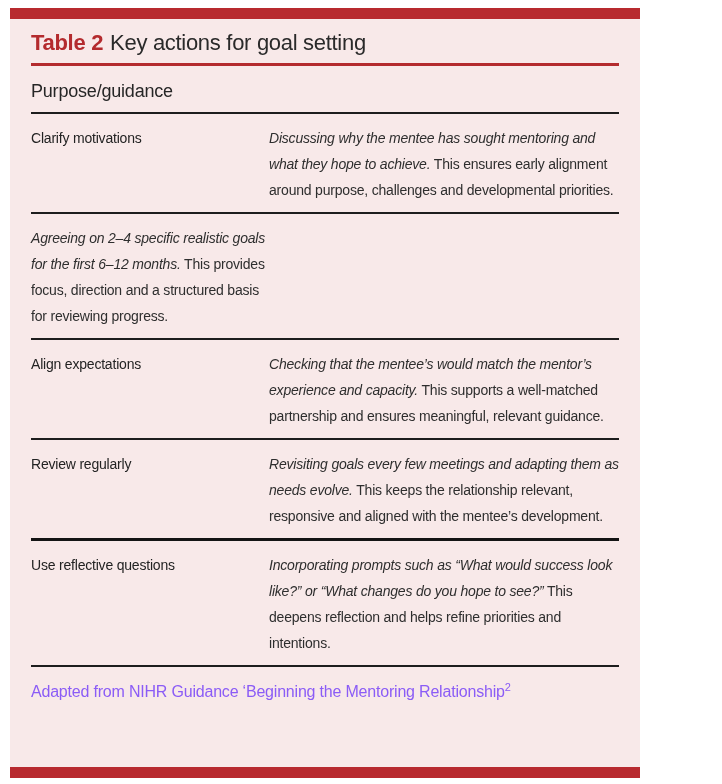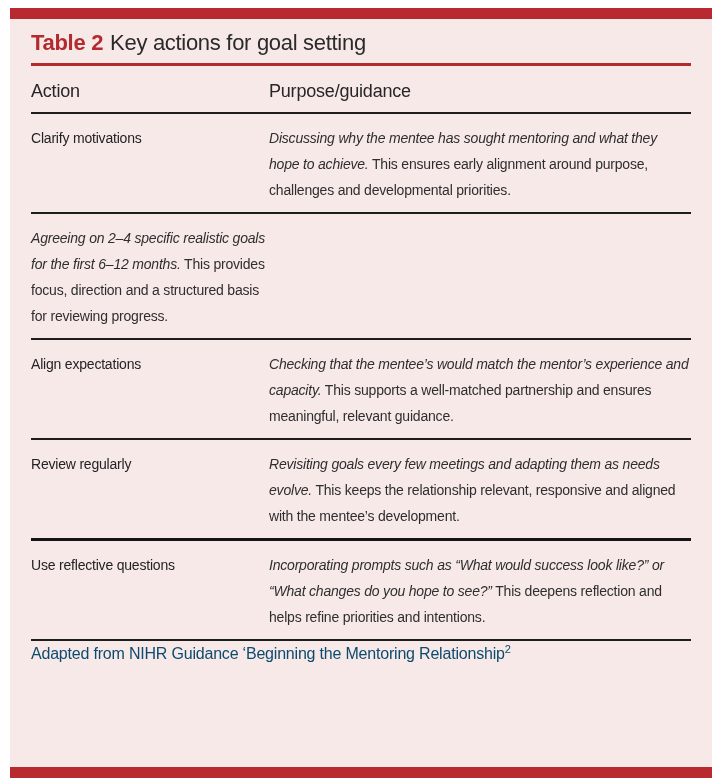--- a/index.html
+++ b/index.html
@@ -7,21 +7,21 @@
     padding: 0;
     background: #ffffff;
     width: 722px;
     height: 784px;
     font-family: "Liberation Sans", "DejaVu Sans", sans-serif;
   }
   .card {
     position: absolute;
     left: 10px;
     top: 8px;
-    width: 702px;
+    width: 630px;
     height: 770px;
     box-sizing: border-box;
     background: #f8e9e9;
     border-top: 11px solid #b82a2f;
     border-bottom: 11px solid #b82a2f;
     padding: 0 21px;
     overflow: hidden;
   }
   .caption {
     margin-top: 11px;
@@ -62,43 +62,42 @@
   .row.last {
     border-bottom: 3.5px solid #141414;
   }
   .action-cell {
     color: #232323;
     padding-right: 10px;
   }
   .purpose-cell i {
   }
   .footnote {
-    padding-top: 4px;
+    padding-top: 16px;
     font-size: 16px;
     letter-spacing: -0.2px;
-    color: #0c4a6e;
+    color: #8b5cf6;
   }
   .footnote sup {
     font-size: 11px;
     line-height: 0;
     vertical-align: super;
   }
 </style>
 </head>
 <body>
 
 <div class="card">
 
   <div class="caption">
     <span class="tbl-label">Table 2</span><span>Key actions for goal setting</span>
   </div>
   <div class="caption-rule"></div>
 
   <div class="header-row">
-    <div>Action</div>
     <div>Purpose/guidance</div>
   </div>
 
   <div class="row">
     <div class="action-cell">Clarify motivations</div>
     <div class="purpose-cell"><i>Discussing why the mentee has sought mentoring and what they hope to achieve.</i><span> This ensures early alignment around purpose, challenges and developmental priorities.</span></div>
   </div>
 
   <div class="row">
     <div class="purpose-cell"><i>Agreeing on 2–4 specific realistic goals for the first 6–12 months.</i><span> This provides focus, direction and a structured basis for reviewing progress.</span></div>

